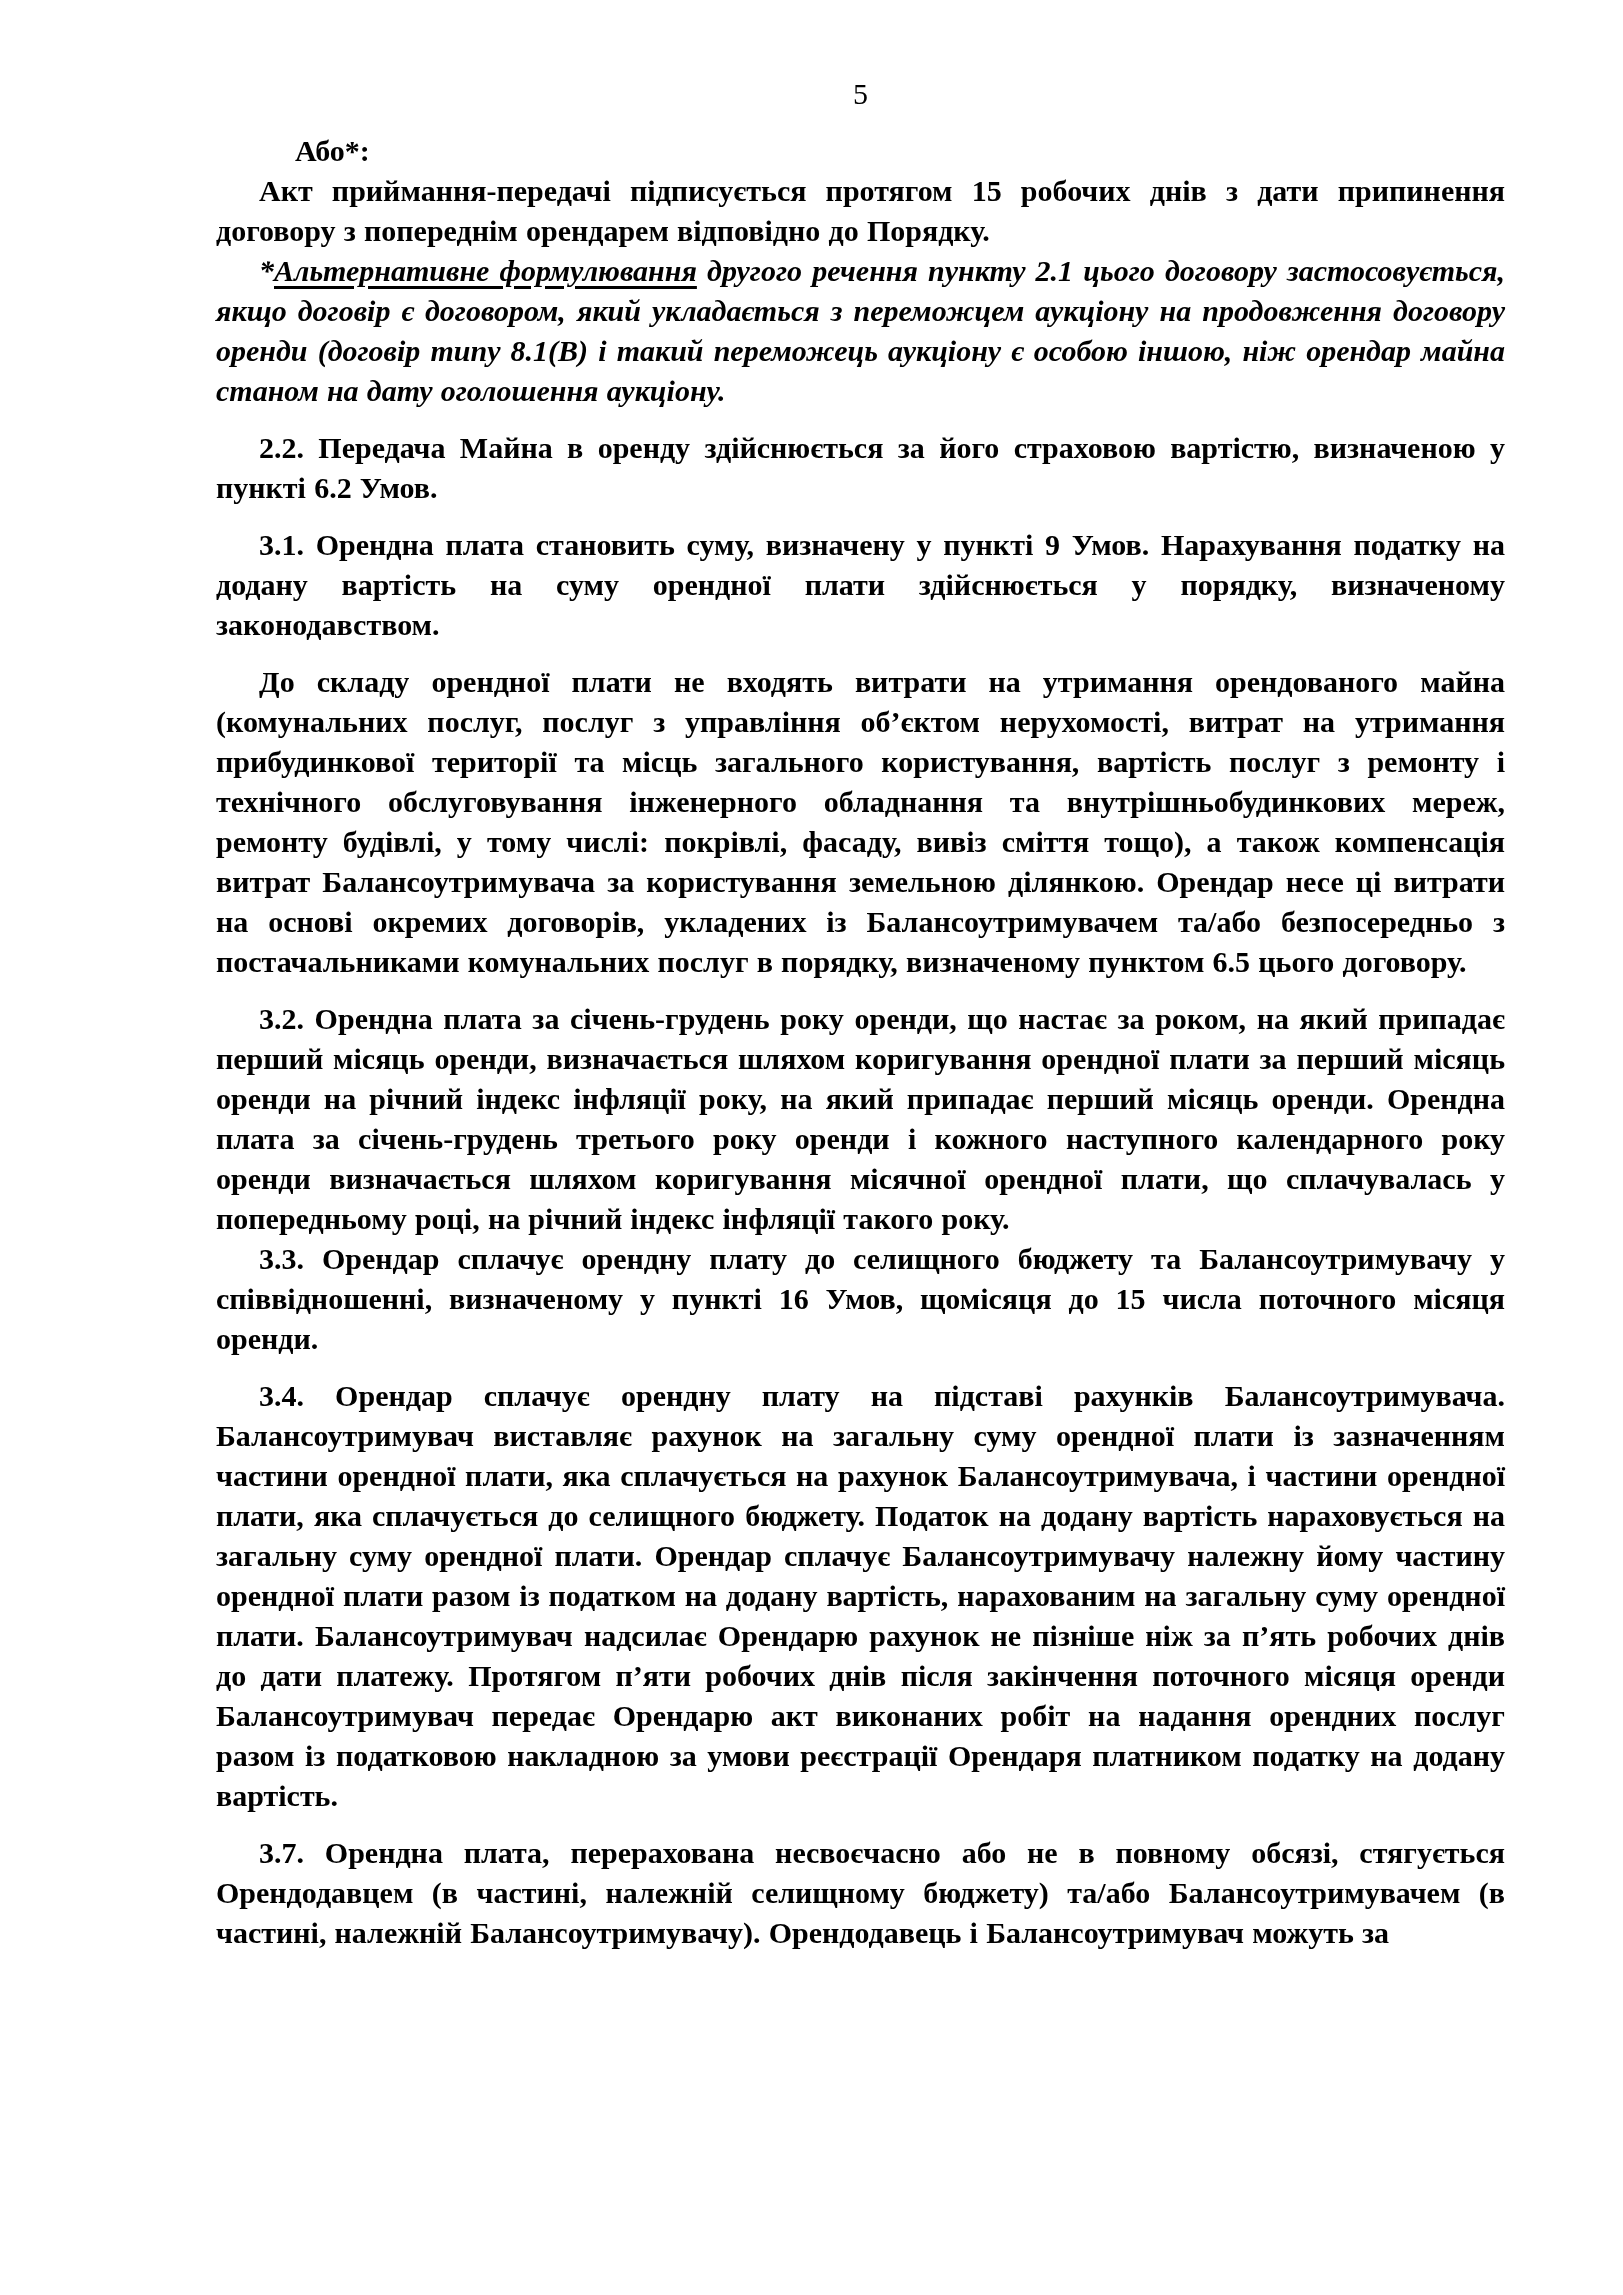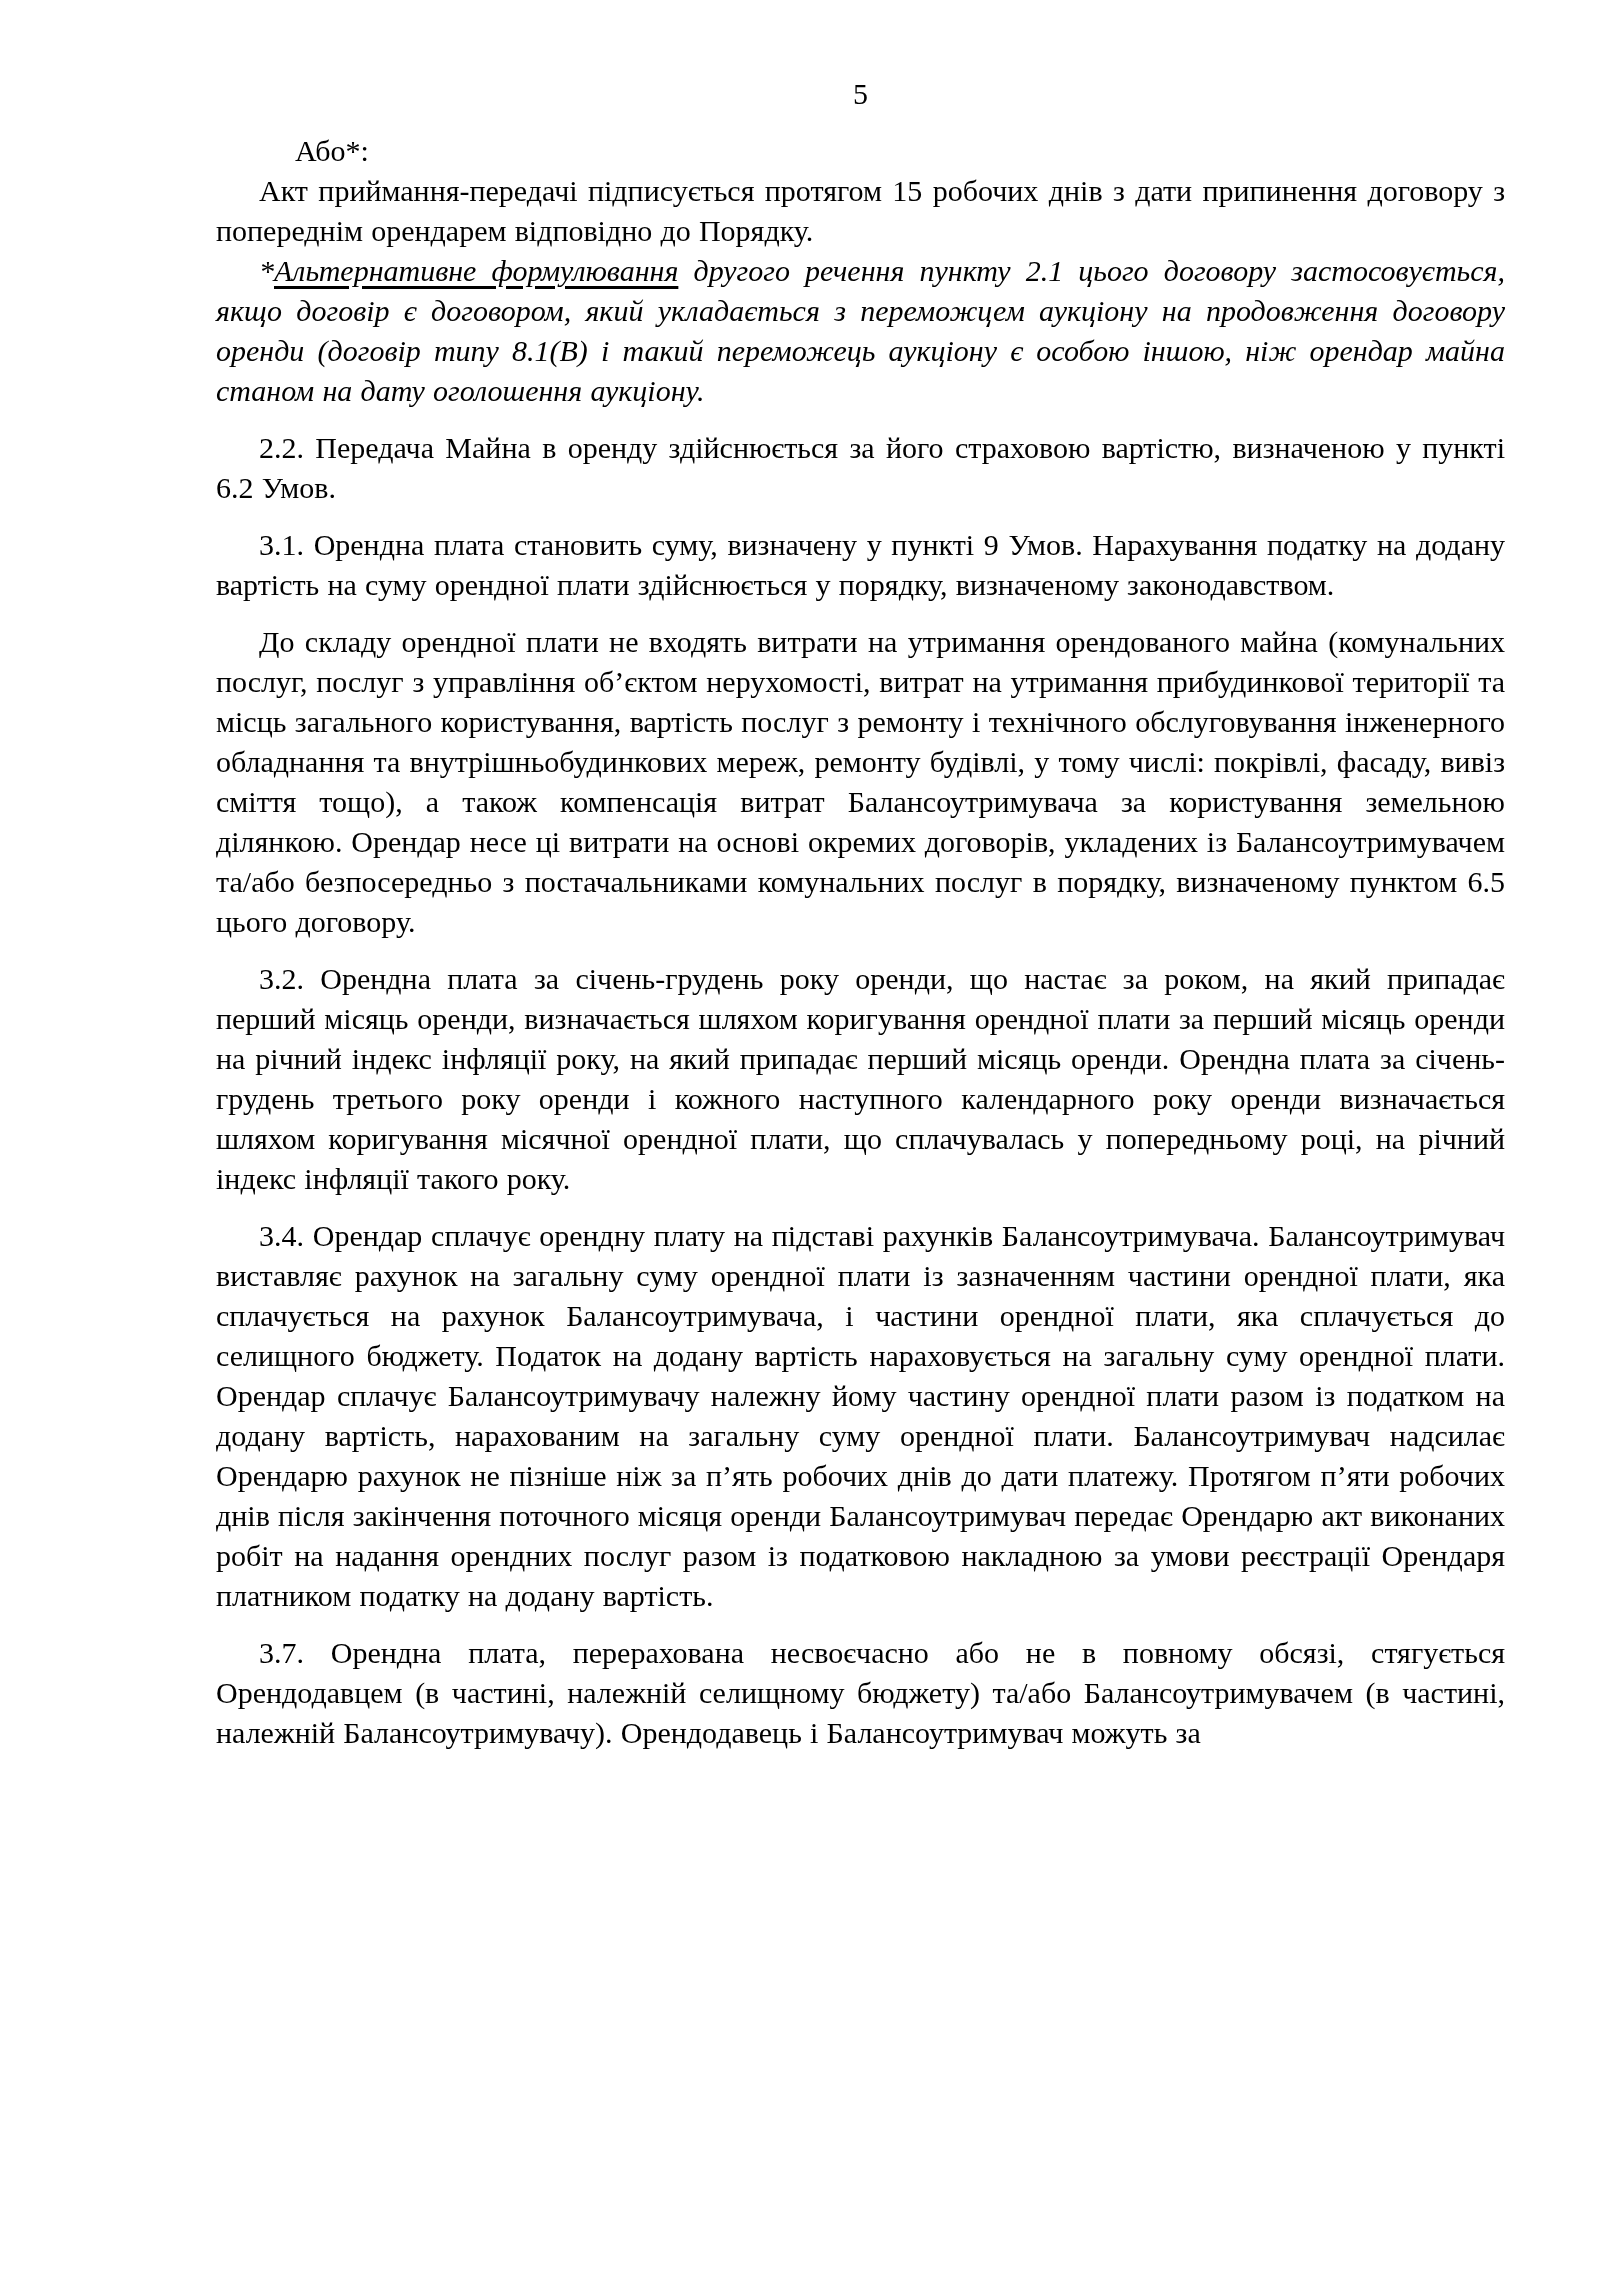--- a/index.html
+++ b/index.html
@@ -22,21 +22,21 @@
     font-size: 30px;
     line-height: 41px;
     margin: 0 0 17px 0;
   }
   p, h2 {
     margin: 0;
     font-size: 30px;
     line-height: 40px;
     text-align: justify;
     text-indent: 43px;
-    font-weight: normal;
+    font-weight: bold;
     word-spacing: 0.7px;
   }
   .abo {
     text-indent: 79px;
   }
   .alt {
     font-style: italic;
   }
   .ul {
     text-decoration: underline;
@@ -68,20 +68,21 @@
 
   <p class="sp">2.2. Передача Майна в оренду здійснюється за його страховою вартістю, визначеною у пункті 6.2 Умов.</p>
 
 
   <p class="sp">3.1. Орендна плата становить суму, визначену у пункті 9 Умов. Нарахування податку на додану вартість на суму орендної плати здійснюється у порядку, визначеному законодавством.</p>
 
   <p class="sp">До складу орендної плати не входять витрати на утримання орендованого майна (комунальних послуг, послуг з управління об’єктом нерухомості, витрат на утримання прибудинкової території та місць загального користування, вартість послуг з ремонту і технічного обслуговування інженерного обладнання та внутрішньобудинкових мереж, ремонту будівлі, у тому числі: покрівлі, фасаду, вивіз сміття тощо), а також компенсація витрат Балансоутримувача за користування земельною ділянкою. Орендар несе ці витрати на основі окремих договорів, укладених із Балансоутримувачем та/або безпосередньо з постачальниками комунальних послуг в порядку, визначеному пунктом 6.5 цього договору.</p>
 
   <p class="sp">3.2. Орендна плата за січень-грудень року оренди, що настає за роком, на який припадає перший місяць оренди, визначається шляхом коригування орендної плати за перший місяць оренди на річний індекс інфляції року, на який припадає перший місяць оренди. Орендна плата за січень-грудень третього року оренди і кожного наступного календарного року оренди визначається шляхом коригування місячної орендної плати, що сплачувалась у попередньому році, на річний індекс інфляції такого року.</p>
 
+  <p>3.3. Орендар сплачує орендну плату до  селищного бюджету та Балансоутримувачу у співвідношенні, визначеному у пункті 16 Умов, щомісяця до 15 числа поточного місяця оренди.</p>
 
   <p class="sp">3.4. Орендар сплачує орендну плату на підставі рахунків Балансоутримувача. Балансоутримувач виставляє рахунок на загальну суму орендної плати із зазначенням частини орендної плати, яка сплачується на рахунок Балансоутримувача, і частини орендної плати, яка сплачується до селищного бюджету. Податок на додану вартість нараховується на загальну суму орендної плати. Орендар сплачує Балансоутримувачу належну йому частину орендної плати разом із податком на додану вартість, нарахованим на загальну суму орендної плати. Балансоутримувач надсилає Орендарю рахунок не пізніше ніж за п’ять робочих днів до дати платежу. Протягом п’яти робочих днів після закінчення поточного місяця оренди Балансоутримувач передає Орендарю акт виконаних робіт на надання орендних послуг разом із податковою накладною за умови реєстрації Орендаря платником податку на додану вартість.</p>
 
 
 
   <p class="sp">3.7. Орендна плата, перерахована несвоєчасно або не в повному обсязі, стягується Орендодавцем (в частині, належній селищному бюджету) та/або Балансоутримувачем (в частині, належній Балансоутримувачу). Орендодавець і Балансоутримувач можуть за</p>
 
 </div>
 
 

